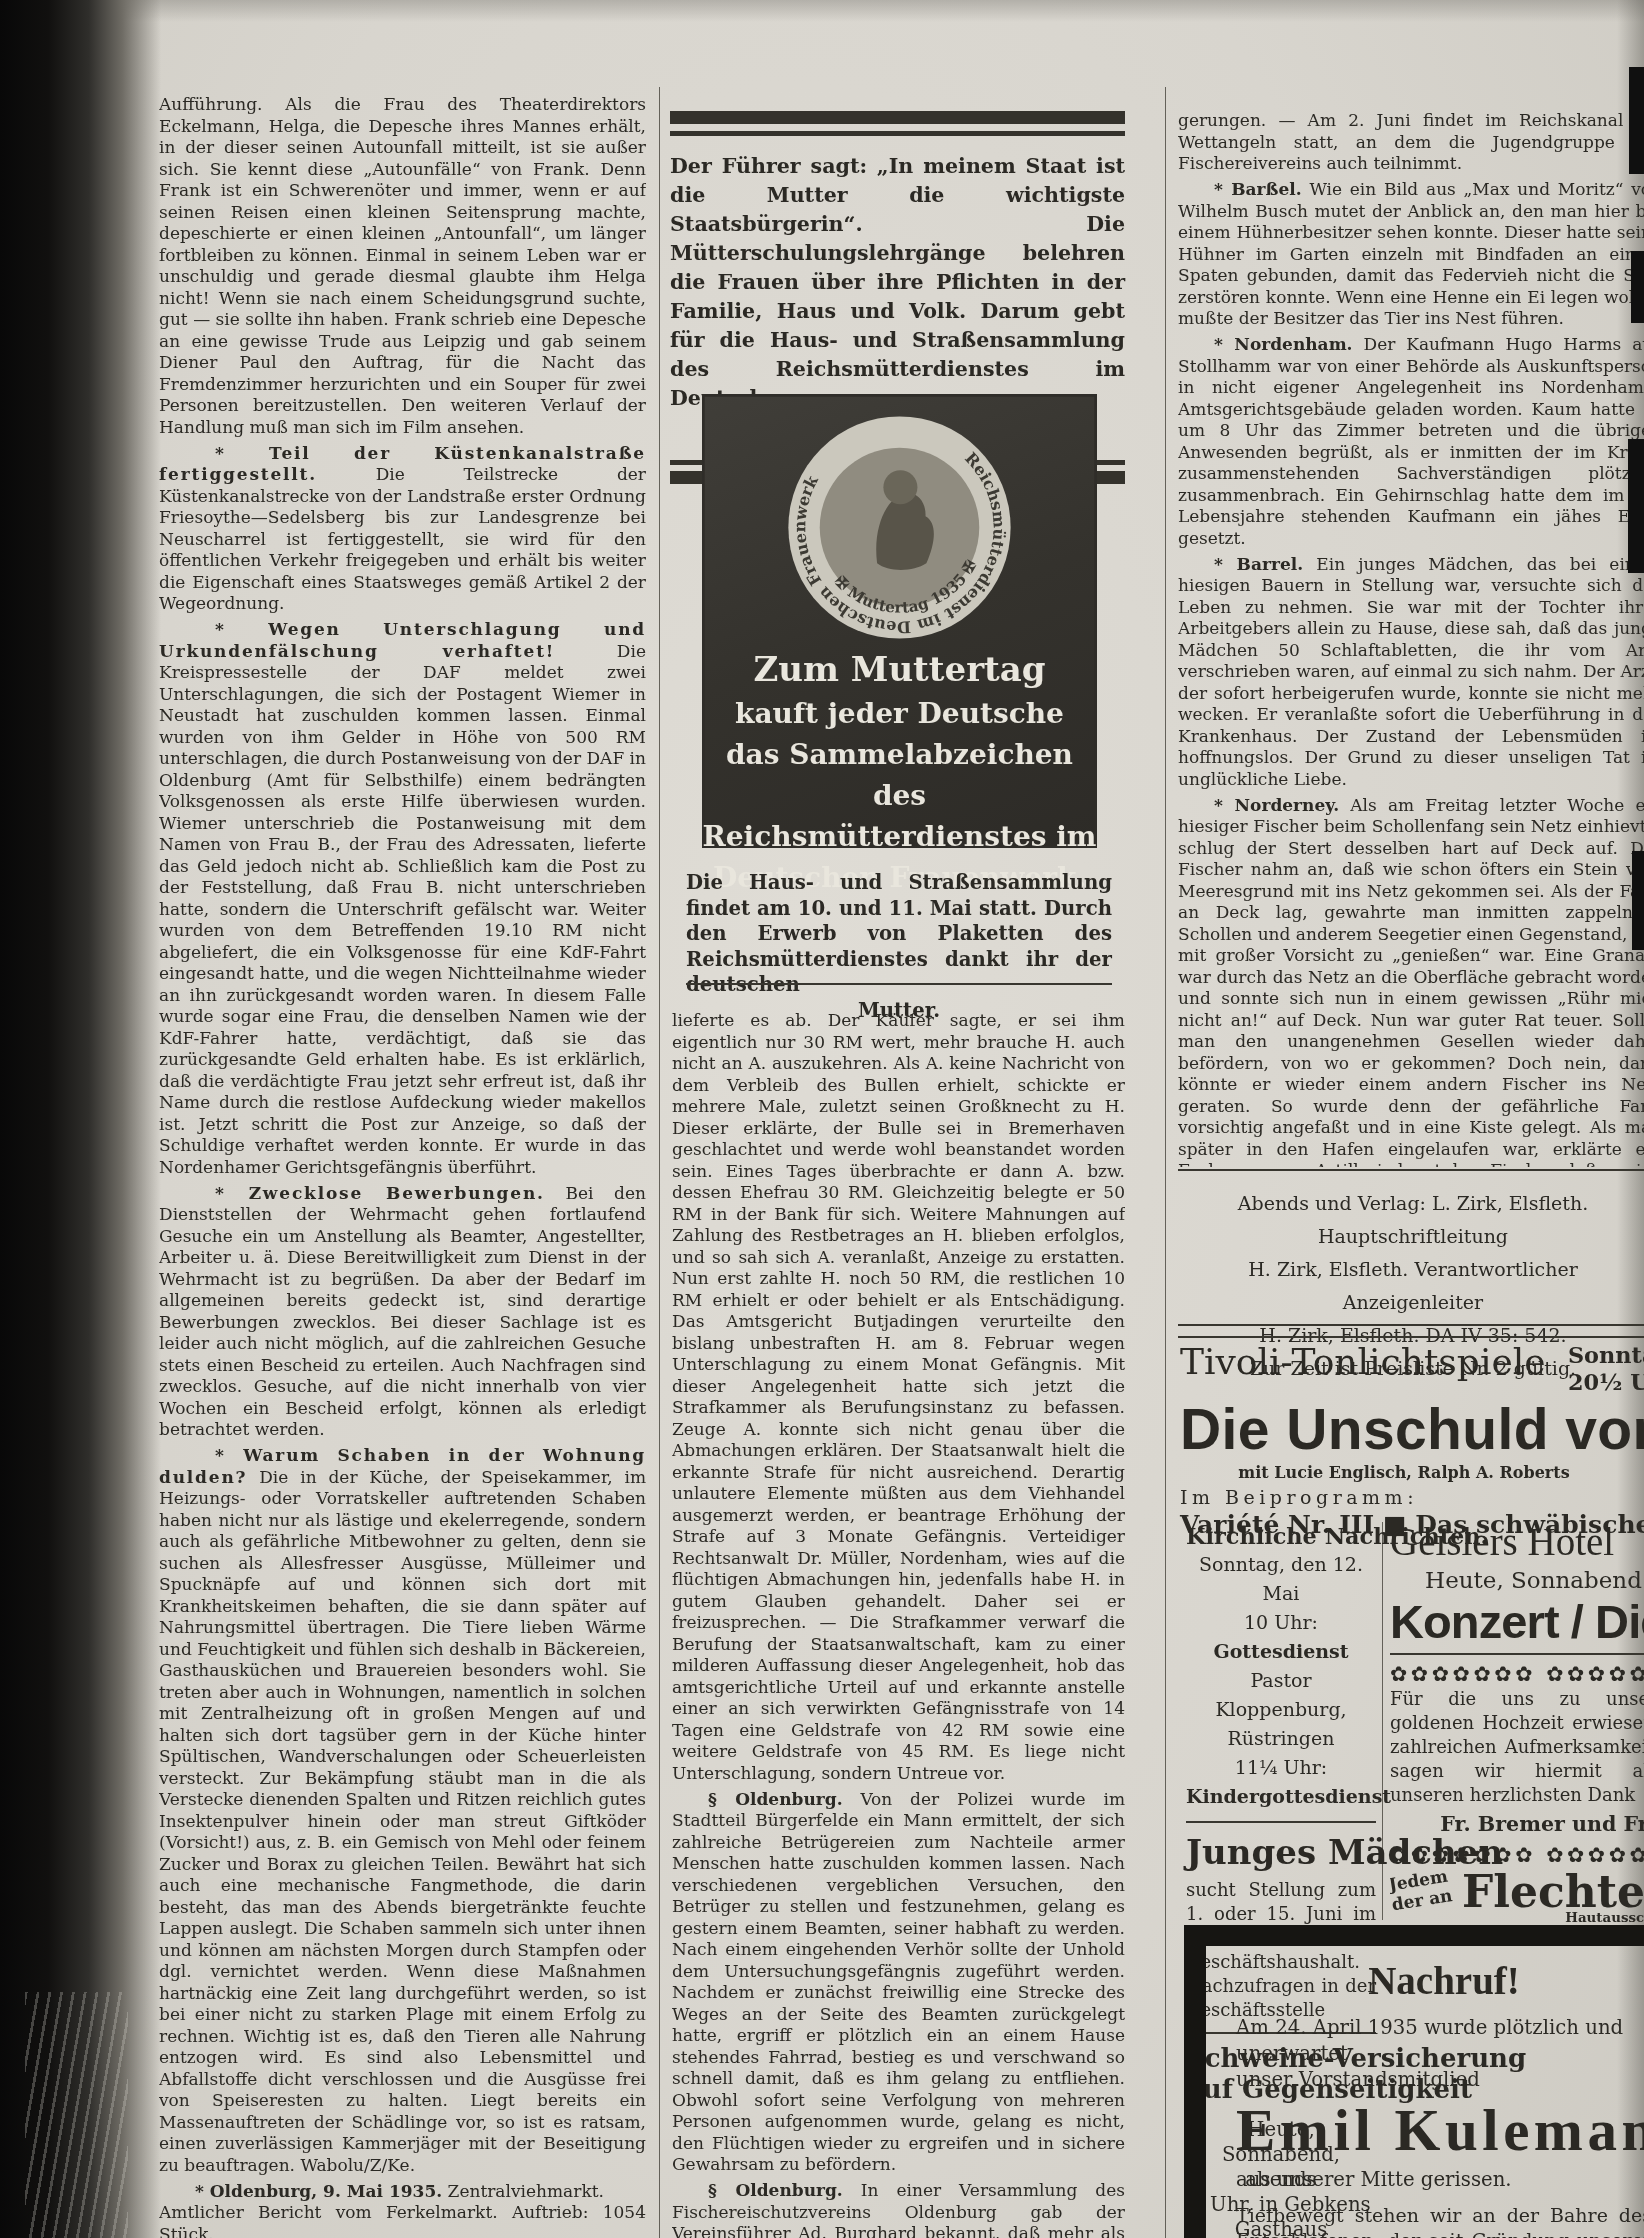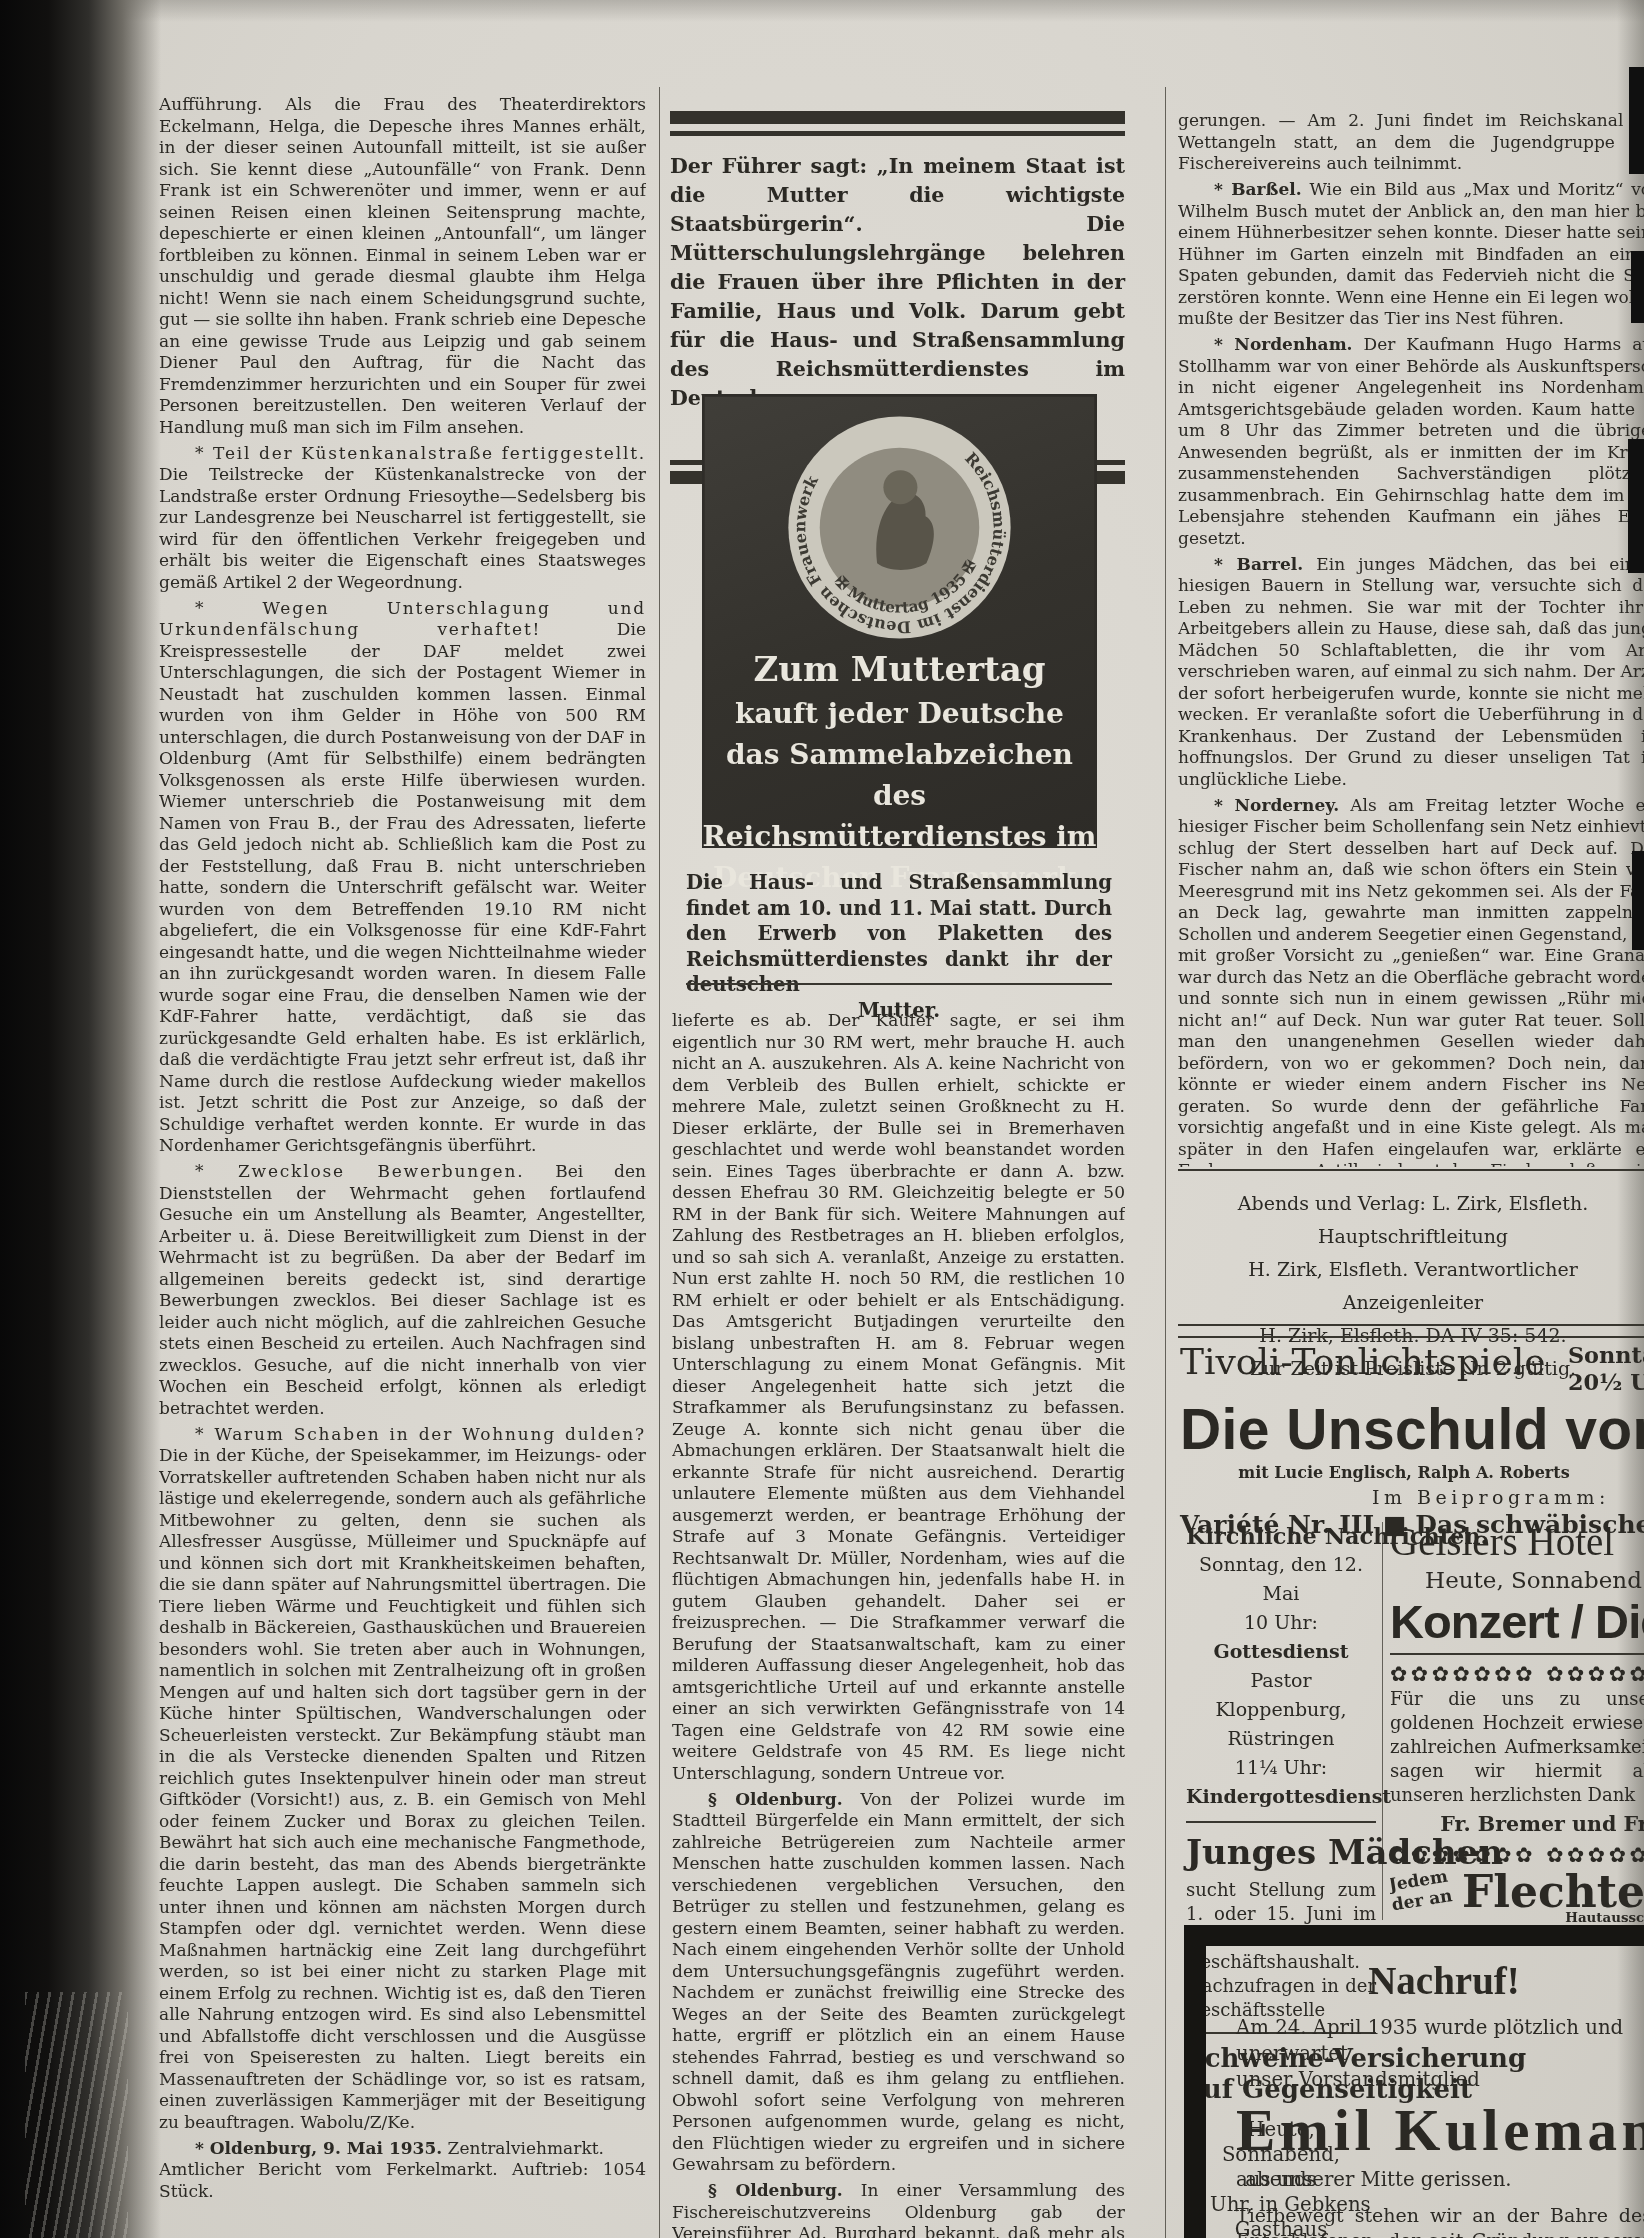--- a/index.html
+++ b/index.html
@@ -19,21 +19,21 @@
   .content{position:absolute;left:0;top:0;width:1644px;height:2446px;overflow:hidden;}
 
   .vrule{position:absolute;width:1.3px;background:rgba(60,57,50,.75);}
   .hrule{position:absolute;height:1.8px;background:#38362f;}
   .hrule2{position:absolute;height:9.9px;border-top:2.2px solid #38362f;border-bottom:2.2px solid #38362f;}
 
   .col{position:absolute;text-align:justify;font-size:17px;line-height:21.5px;}
   .col p{margin:0 0 4.5px 0;}
   p.cont{text-indent:0;}
   p.art{text-indent:36px;}
-  .lead{font-weight:normal;letter-spacing:1.8px;}
+  .lead{font-weight:bold;letter-spacing:1.8px;margin-left:20px;}
   .leadp{font-weight:bold;}
 
   
   .fbox{position:absolute;left:670px;top:111px;width:455px;}
   .bar-thick{height:13.4px;background:#34322c;}
   .bar-thin{height:4.9px;background:#34322c;}
   .fbox .gap{height:6.3px;}
   .ftext{font-weight:bold;font-size:20.6px;line-height:29px;text-align:justify;margin:16px 0 6.3px 0;}
   .ftext-last{font-weight:bold;font-size:20.6px;line-height:26px;text-align:center;margin-bottom:15px;}
 
@@ -52,21 +52,21 @@
   
   .imprint{position:absolute;left:1187px;top:1187px;width:452px;text-align:center;
            font-size:19px;line-height:33px;}
   .tivoli{position:absolute;left:1180px;top:1342px;width:493px;}
   .tivoli .row1{display:flex;align-items:flex-start;}
   .tivoli .tname{font-weight:normal;font-size:36px;line-height:40px;white-space:nowrap;}
   .tivoli .twhen{margin-left:22.4px;font-weight:bold;font-size:22.4px;line-height:27px;white-space:nowrap;}
   .tivoli .ttitle{font-family:"Liberation Sans",sans-serif;font-weight:bold;font-size:57px;
                   line-height:60px;white-space:nowrap;letter-spacing:0.4px;margin-top:2.7px;}
   .tivoli .tcast{font-weight:bold;font-size:16px;line-height:27px;text-align:center;width:448px;white-space:nowrap;}
-  .tivoli .tbei{font-size:19px;line-height:23px;letter-spacing:4.5px;text-align:right;width:430px;}
+  .tivoli .tbei{font-size:19px;line-height:23px;letter-spacing:4.5px;text-align:left;width:430px;}
   .tivoli .tvar{font-weight:bold;font-size:25px;line-height:29px;white-space:nowrap;margin-top:1.8px;}
 
   .leftsub{position:absolute;left:1186px;top:1522px;width:190px;text-align:center;}
   .rightsub{position:absolute;left:1390px;top:1520px;width:287px;height:405px;overflow:hidden;text-align:justify;}
   .subrule{height:1.8px;background:#38362f;margin:9.9px 0;}
   .kirche-h{font-weight:bold;font-size:22.4px;line-height:28px;white-space:nowrap;}
   .kirche-l{font-size:19px;line-height:29px;}
   .kirche-l b{font-weight:bold;}
   .maed-h{font-weight:bold;font-size:34px;line-height:39px;white-space:nowrap;}
   .maed-t{font-size:18px;line-height:24px;text-align:justify;margin-top:6.3px;}

